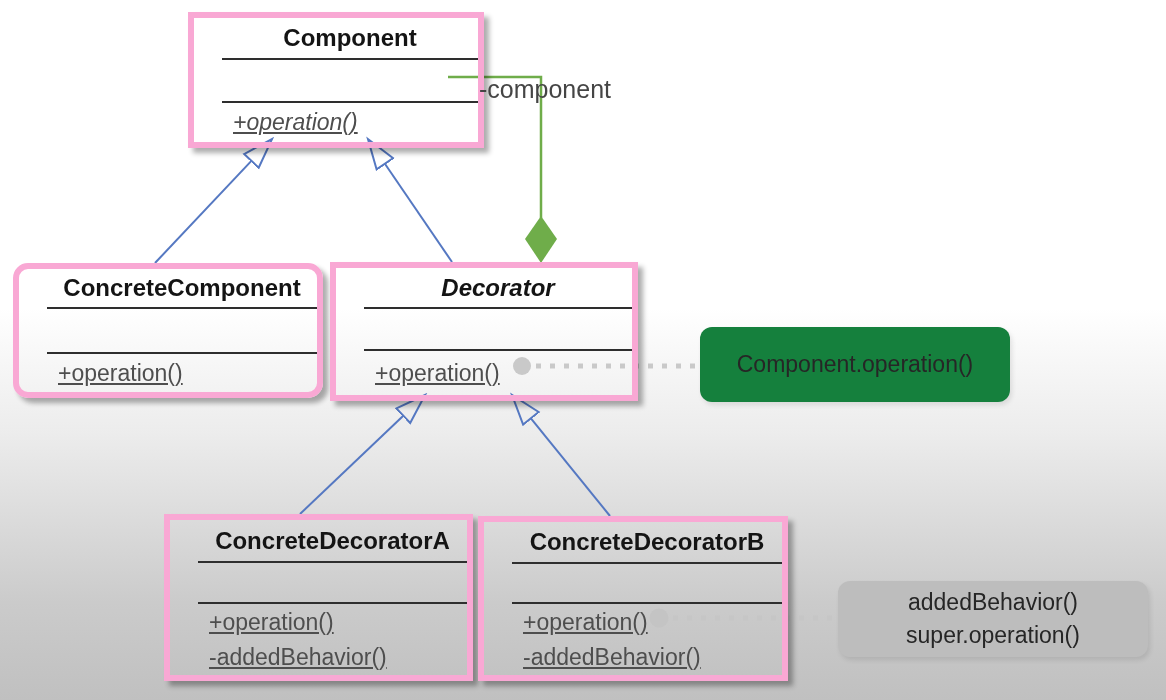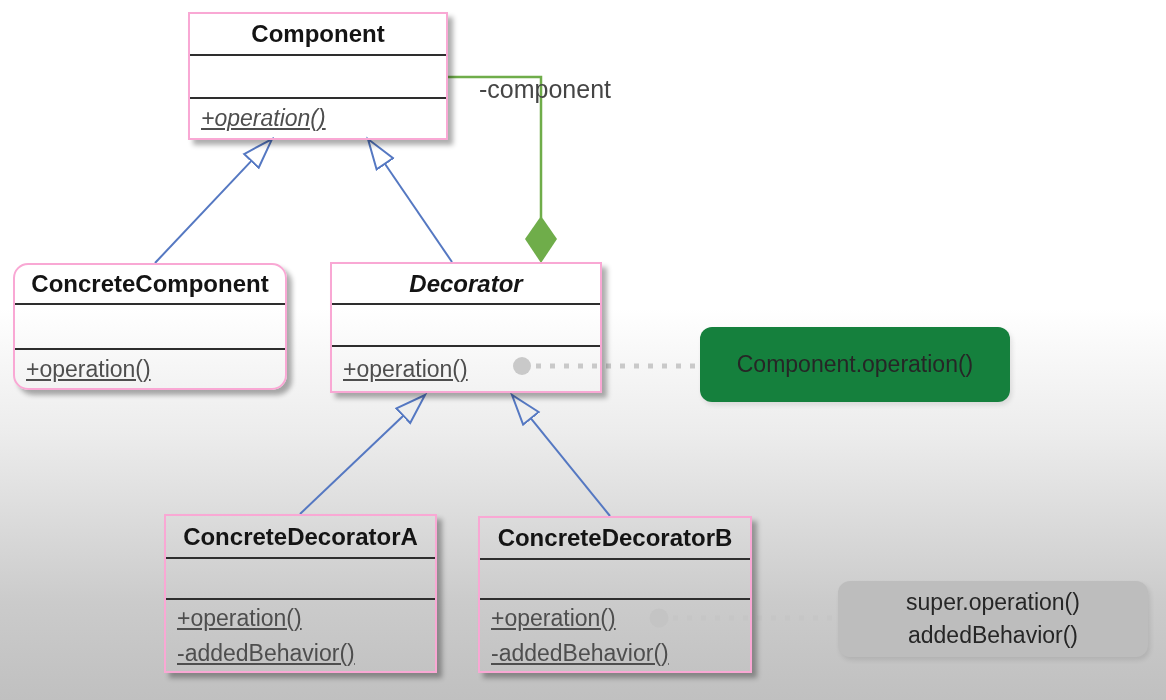--- a/index.html
+++ b/index.html
@@ -4,23 +4,24 @@
 <style>
   html,body{margin:0;padding:0;}
   body{
     width:1166px;height:700px;overflow:hidden;position:relative;
     font-family:"Liberation Sans",sans-serif;
     background:linear-gradient(to bottom,#ffffff 0%,#ffffff 44%,#ececec 62%,#cbcbcb 86%,#c0c0c0 100%);
   }
   #edges{position:absolute;left:0;top:0;z-index:1;}
   .uml-class{
     position:absolute;z-index:2;
-    border:2px solid #f9a8d4;
+    border:6px solid #f9a8d4;
     box-shadow:5px 5px 5px rgba(0,0,0,0.32);
     background:transparent;
+    padding-left:28px;
   }
   .sec{border-bottom:2px solid #2e2e2e;box-sizing:content-box;}
   .sec:last-child{border-bottom:none;}
   .sec.title{
     text-align:center;font-weight:bold;font-size:24px;color:#141414;
     display:flex;align-items:center;justify-content:center;
   }
   .sec.title.abstract{font-style:italic;}
   .sec.body{
     font-size:23px;color:#4e4e4e;padding-left:11px;
@@ -117,15 +118,15 @@
   </div>
 </div>
 
 <div class="assoc-label" style="left:479px;top:40px;margin-top:35px;">-component</div>
 
 <div class="callout light" style="left:700px;top:327px;width:310px;height:75px;">
   <div>Component.operation()</div>
 </div>
 
 <div class="callout dark" style="left:838px;top:581px;width:310px;height:76px;">
+  <div>addedBehavior()</div>
   <div>super.operation()</div>
-  <div>addedBehavior()</div>
 </div>
 
 </body></html>

